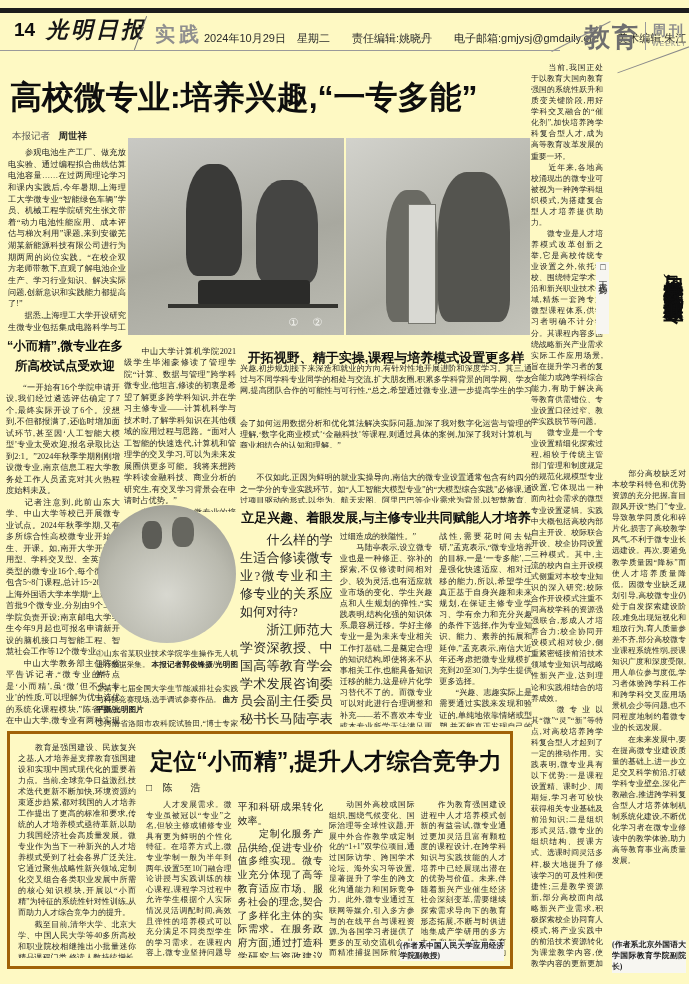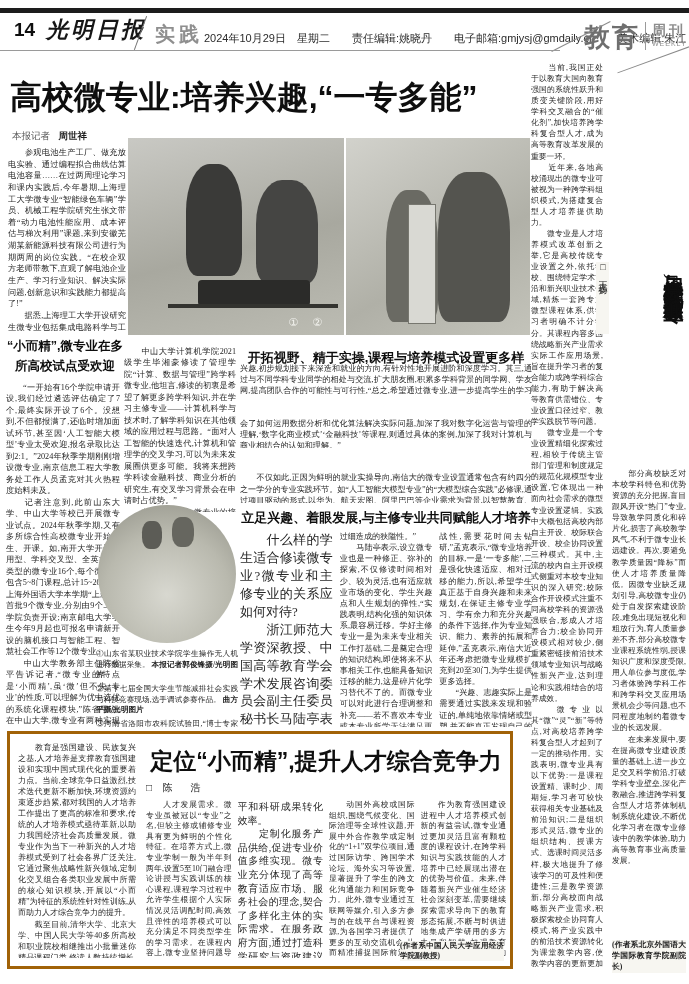--- a/index.html
+++ b/index.html
@@ -1,16 +1,16 @@
 <!DOCTYPE html>
 <html><head>
 <meta charset="utf-8">
 <style>
   html,body{margin:0;padding:0;background:#e9e8e4;}
-  #page{position:relative;width:689px;height:984px;background:#ffffff;overflow:hidden;
+  #page{position:relative;width:689px;height:984px;background:#fef9c3;overflow:hidden;
         font-family:"Liberation Serif","DejaVu Serif",serif;color:#1e1e1e;}
   .abs{position:absolute;}
   .col{text-align:justify;overflow:hidden;white-space:pre-line;color:#262626;
        font-family:"Liberation Serif","DejaVu Serif",serif;}
   .hd{font-family:"Liberation Sans","DejaVu Sans",sans-serif;font-weight:900;color:#0e0e0e;}
   .rule{background:#9a9a9a;}
   .caption-item{margin-bottom:3px;}
   .credit{font-weight:bold;}
   .photo{background:linear-gradient(165deg,#c9c9c4 0%,#a8a89f 55%,#bcbcb3 100%);overflow:hidden;}
   .marker{color:#f2f2ee;font-size:11px;font-family:"DejaVu Sans",sans-serif;}

